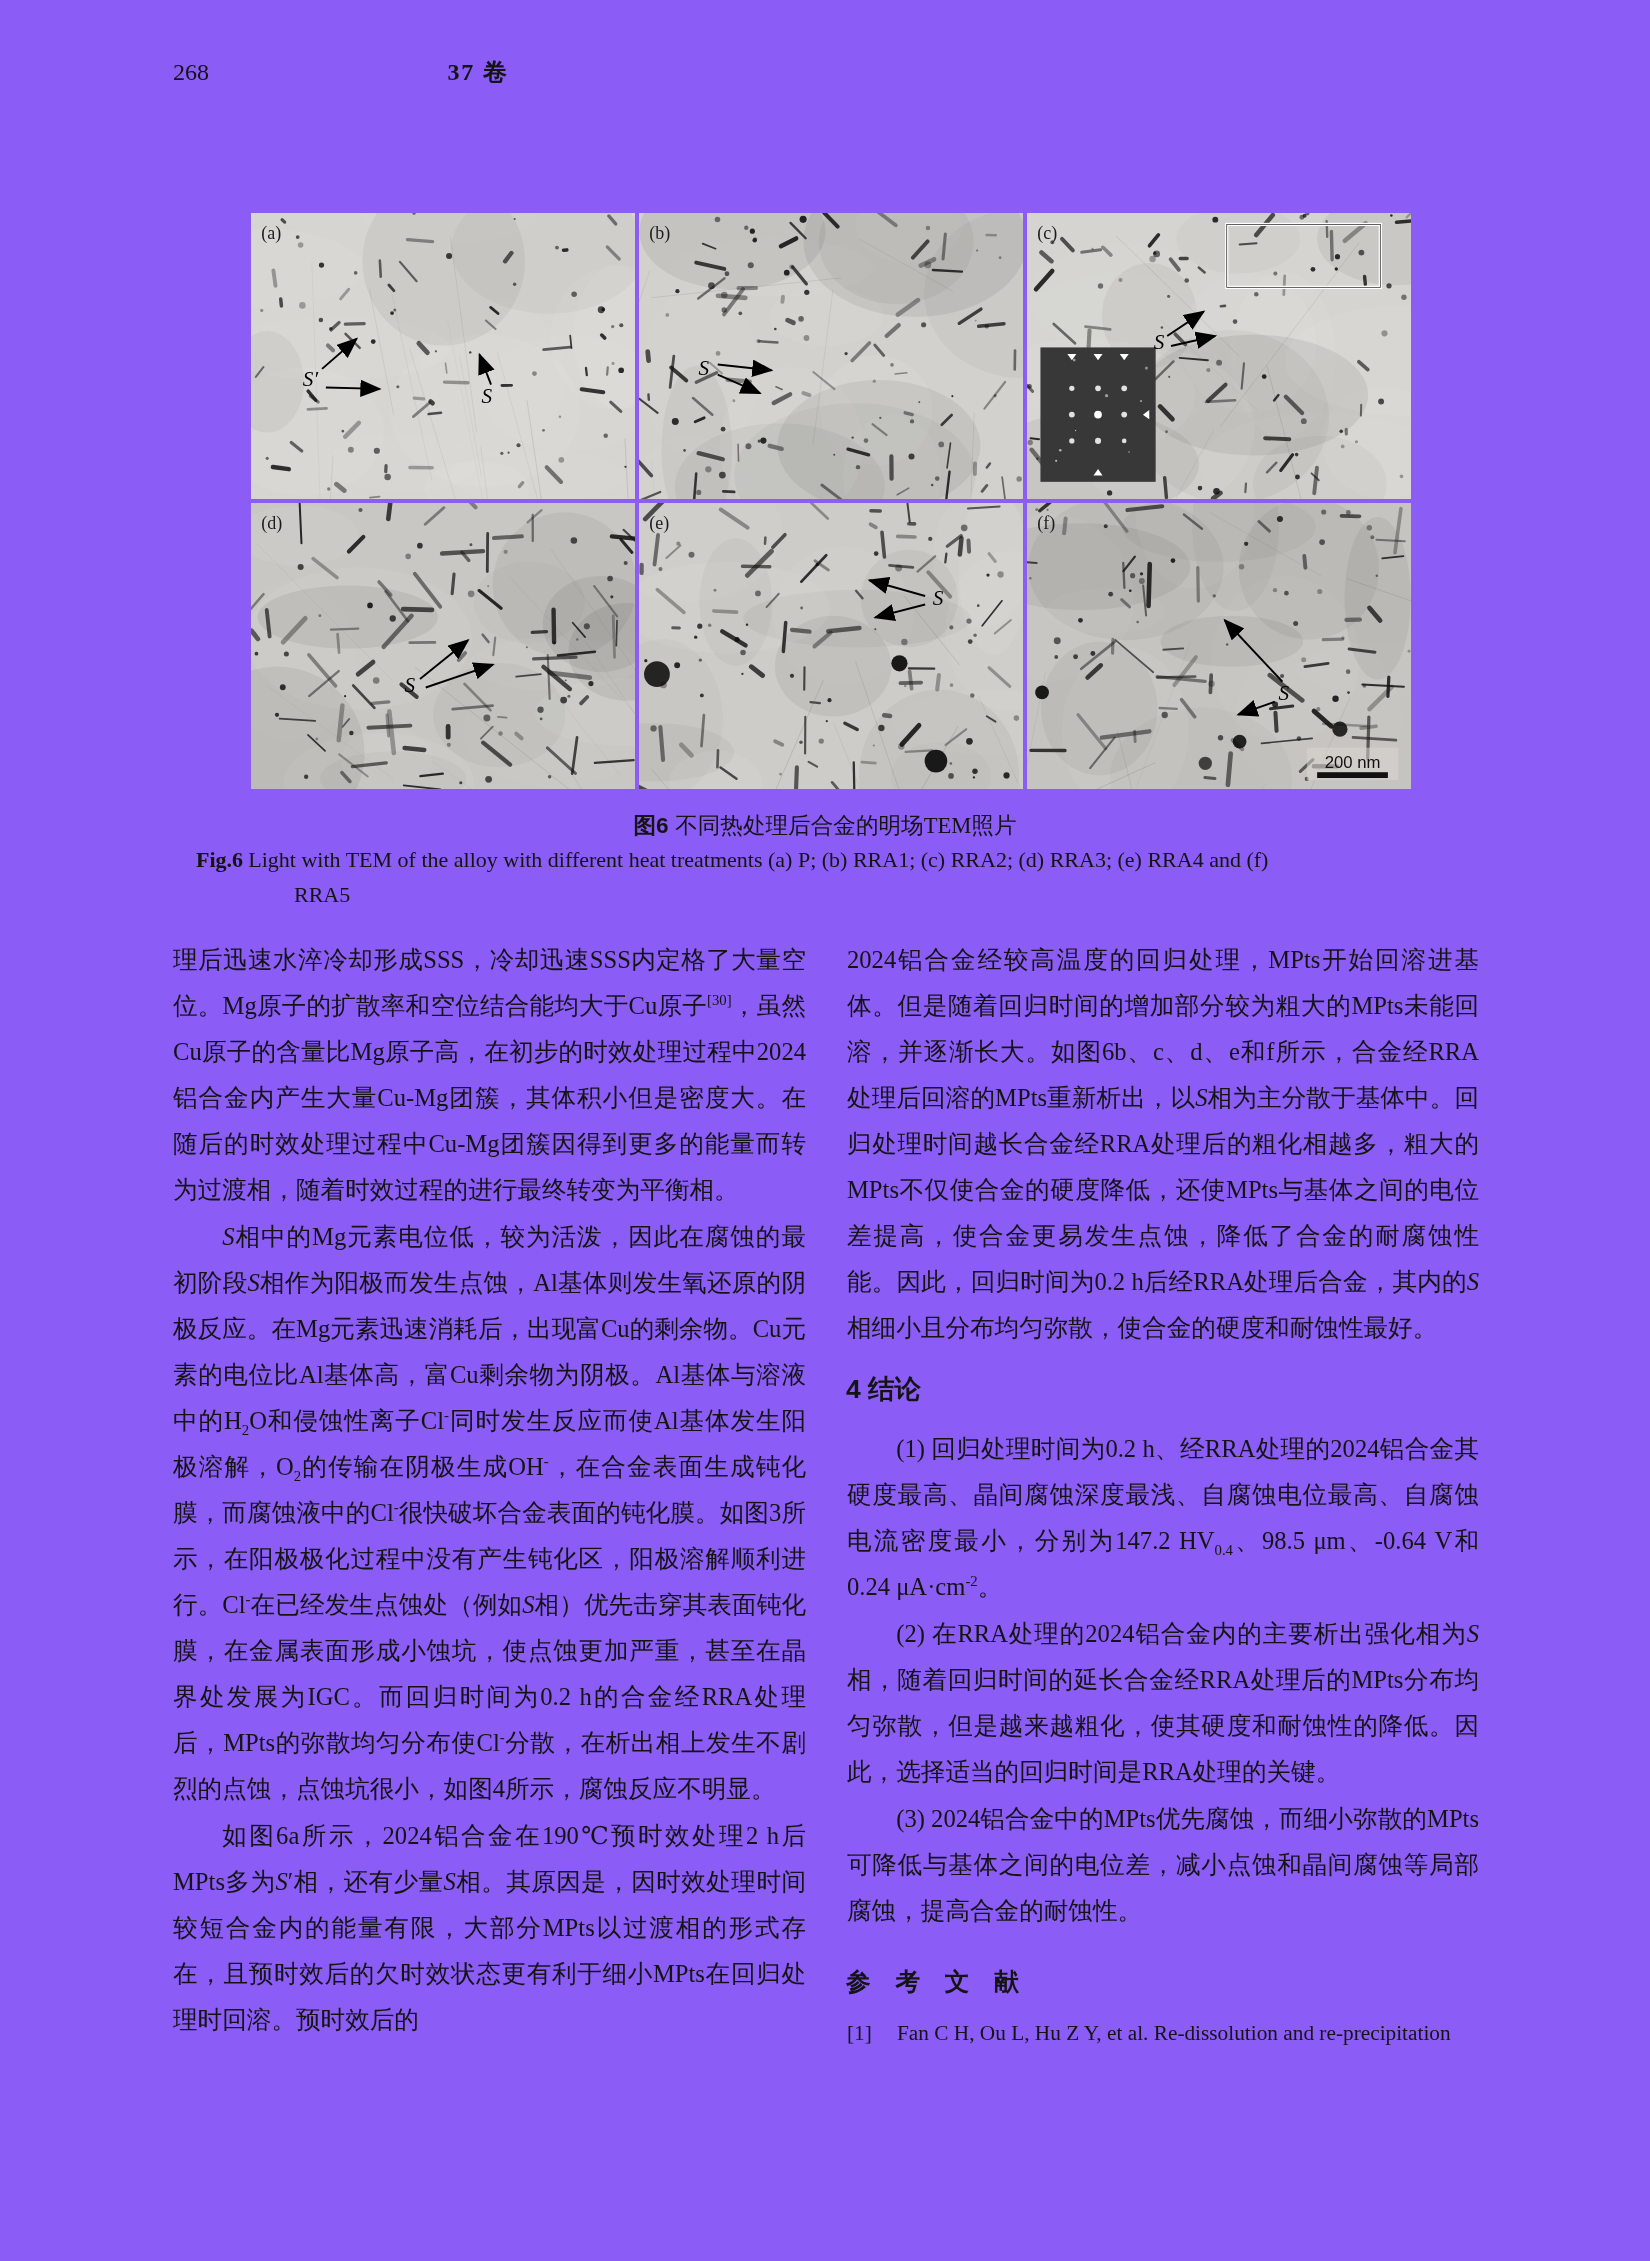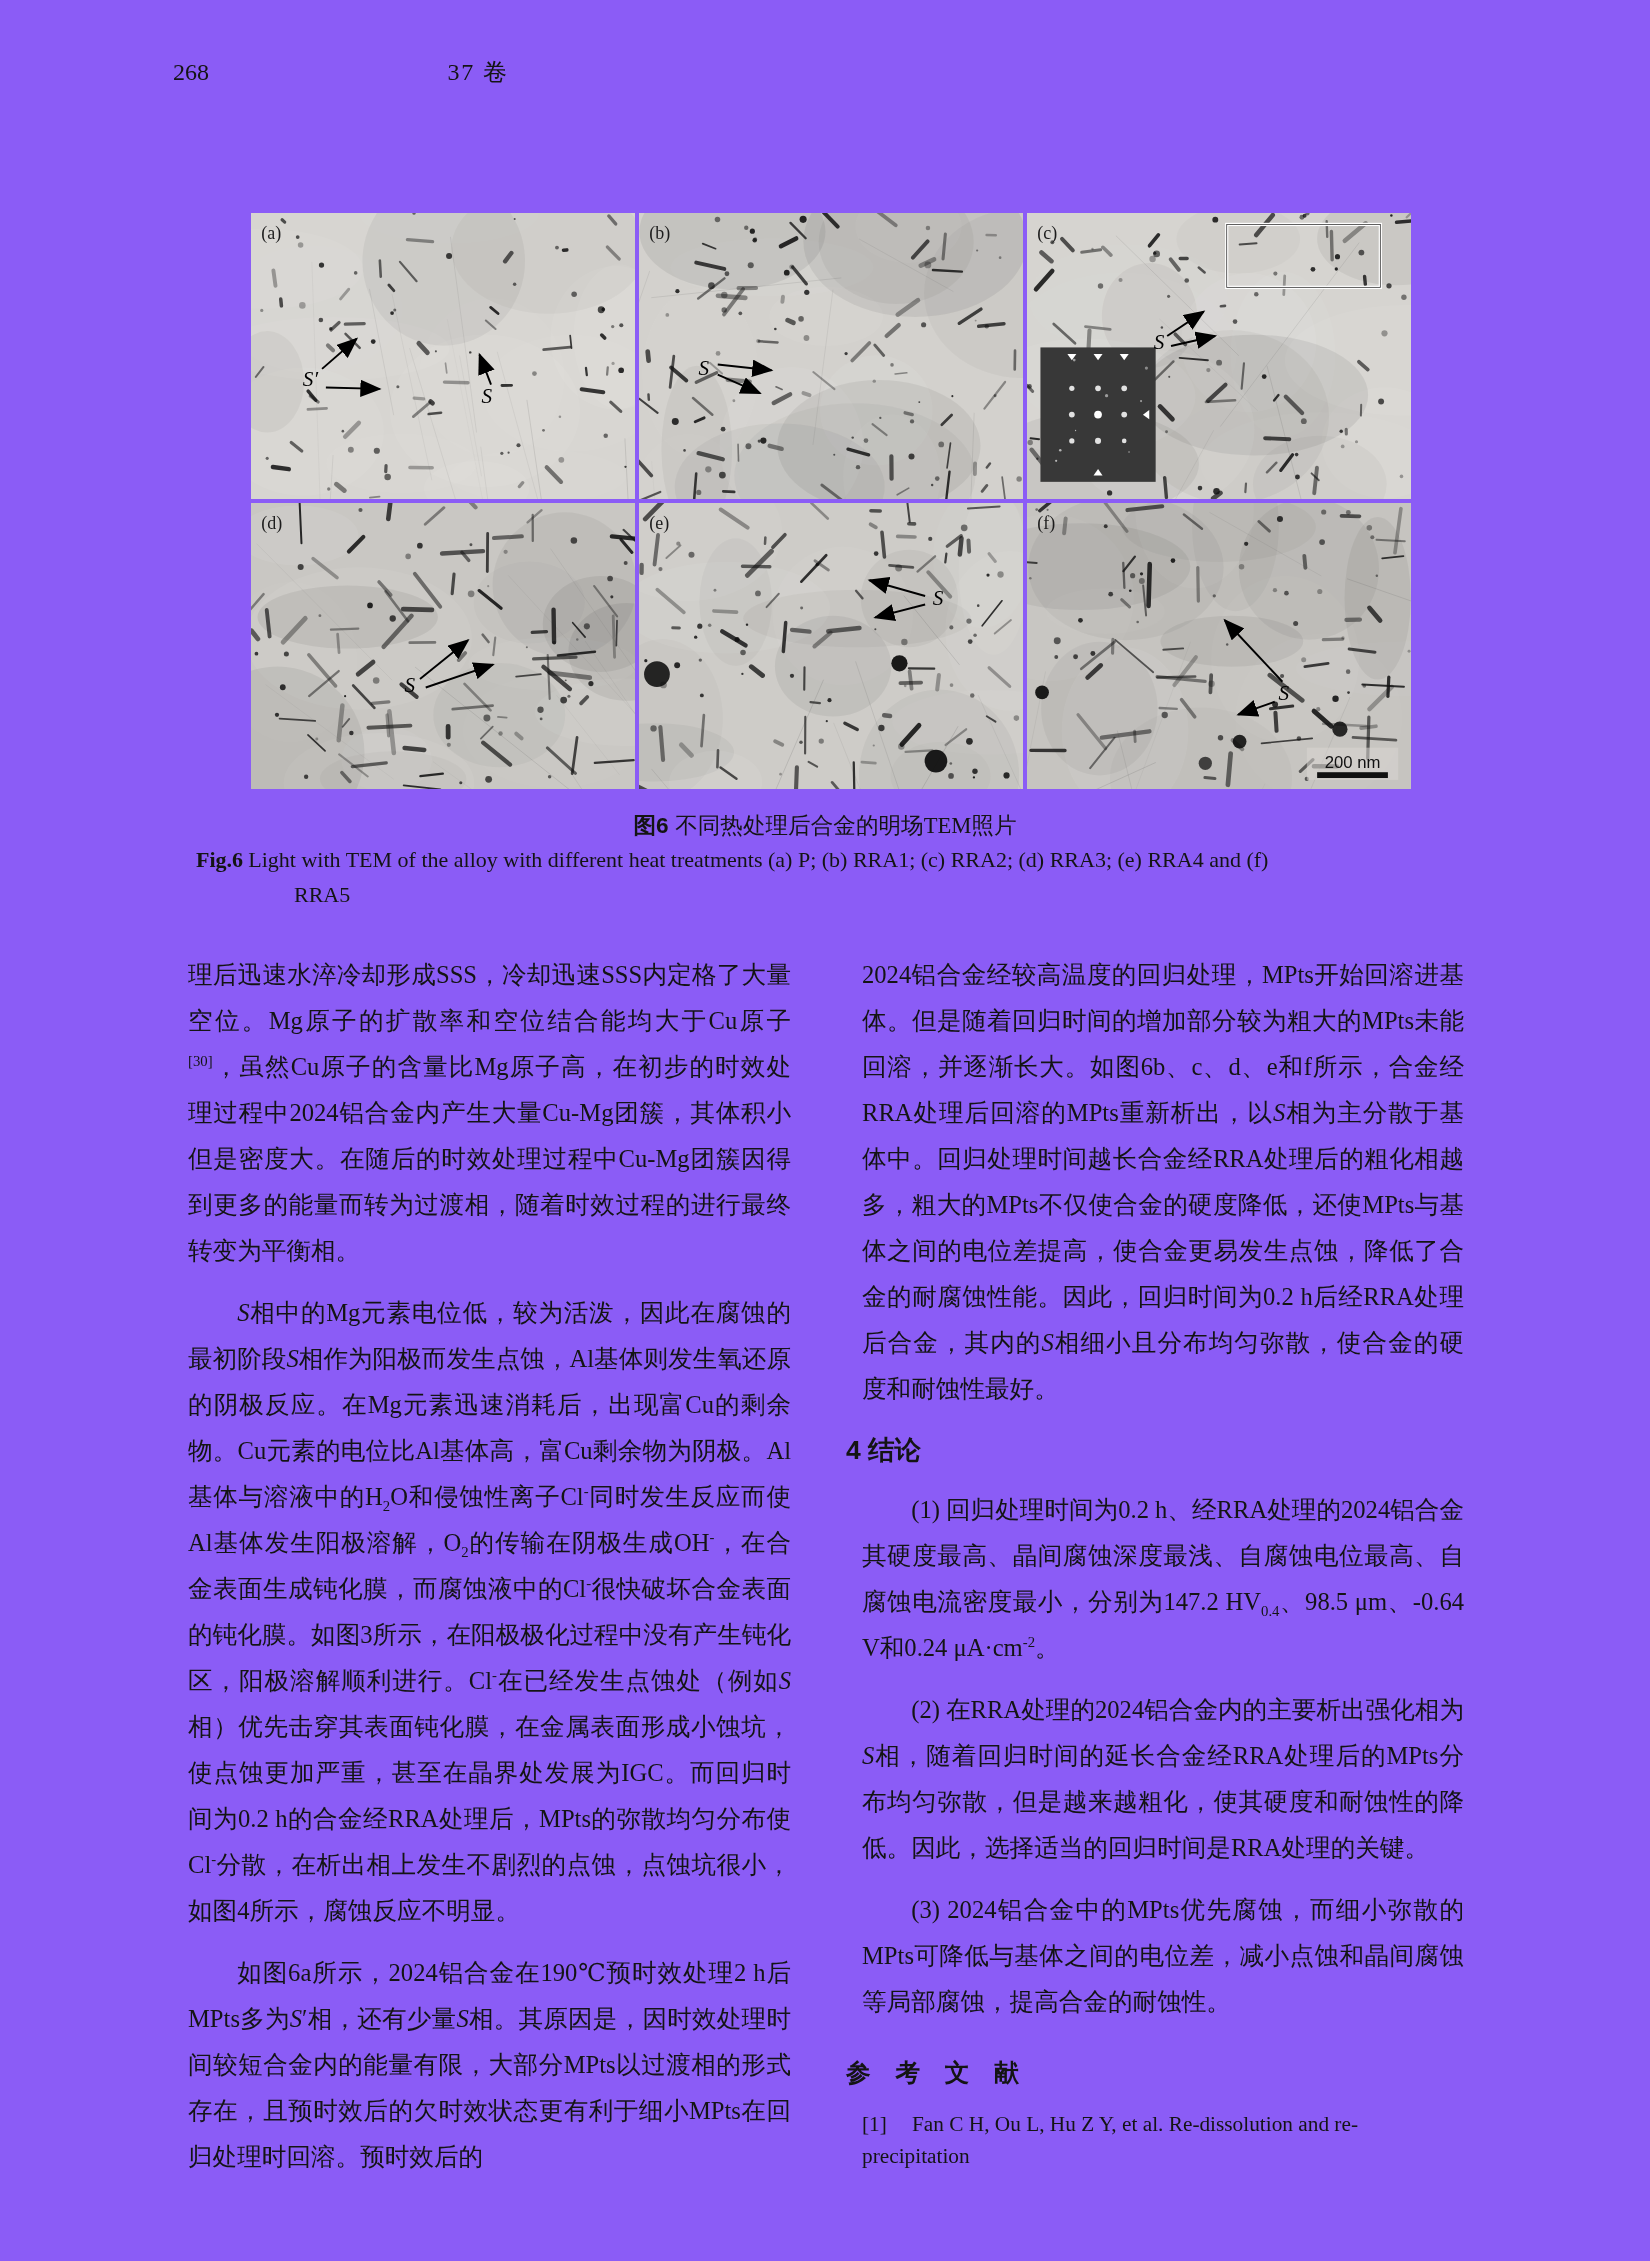--- a/index.html
+++ b/index.html
@@ -4,41 +4,41 @@
 <style>
   html,body{margin:0;padding:0;}
   body{background:#e9e9e9;}
   .page{position:relative;width:1650px;height:2261px;background:#8b5cf6;overflow:hidden;
         font-family:"Liberation Serif","DejaVu Serif",serif;color:#141414;}
 
   
   .header{position:absolute;left:173px;right:169px;top:56px;display:flex;align-items:baseline;font-size:24px;}
   .page-num{width:168px;}
   .jtitle{flex:1;text-align:center;letter-spacing:21px;}
-  .vol{width:168px;text-align:right;letter-spacing:1.9px;}
+  .vol{width:168px;text-align:right;letter-spacing:1.9px;font-weight:bold;}
 
   
   .figure{position:absolute;left:251px;top:213px;width:1160px;}
   .panels{display:grid;grid-template-columns:repeat(3,1fr);grid-auto-rows:286px;gap:3.9px;}
   .panel{position:relative;overflow:hidden;background:#cfcdc9;}
   .panel svg{display:block;}
 
   .cap-zh{position:absolute;left:0;right:0;top:810px;text-align:center;font-size:22.6px;}
   .cap-zh .b{font-weight:bold;font-family:"Liberation Sans","DejaVu Sans",sans-serif;}
   .cap-zh .t{margin-left:6.5px;}
   .cap-en-1{position:absolute;left:196px;top:847px;width:1293px;font-size:22px;}
   .cap-en-1 .b{font-weight:bold;}
   .cap-en-1 .t{margin-left:5.2px;}
   .cap-en-2{position:absolute;left:294px;top:882px;font-size:22px;}
 
   
   .col{position:absolute;top:936px;width:635px;font-size:24.6px;line-height:46px;text-align:justify;}
   .col-left{left:172px;}
   .col-right{left:846px;width:634px;}
-  .col p{margin:16px;text-indent:2em;}
+  .col p{margin:1px;text-indent:2em;}
   .col p.noindent{text-indent:0;}
   sup{font-size:0.60em;line-height:0;vertical-align:super;}
   sub{font-size:0.60em;line-height:0;vertical-align:sub;}
 
   h2.conclusions{font-family:"Liberation Sans","DejaVu Sans",sans-serif;font-weight:bold;
        font-size:26.5px;margin:19.4px 0 17px 0;line-height:39px;text-indent:0;}
   h3.refs{font-family:"Liberation Sans","DejaVu Sans",sans-serif;font-weight:bold;
        font-size:24.6px;letter-spacing:9px;margin:30px 0 18px 0;line-height:35px;}
   .ref{font-size:21.3px;line-height:32px;text-align:left;}
   .ref .refnum{display:inline-block;width:50px;}

